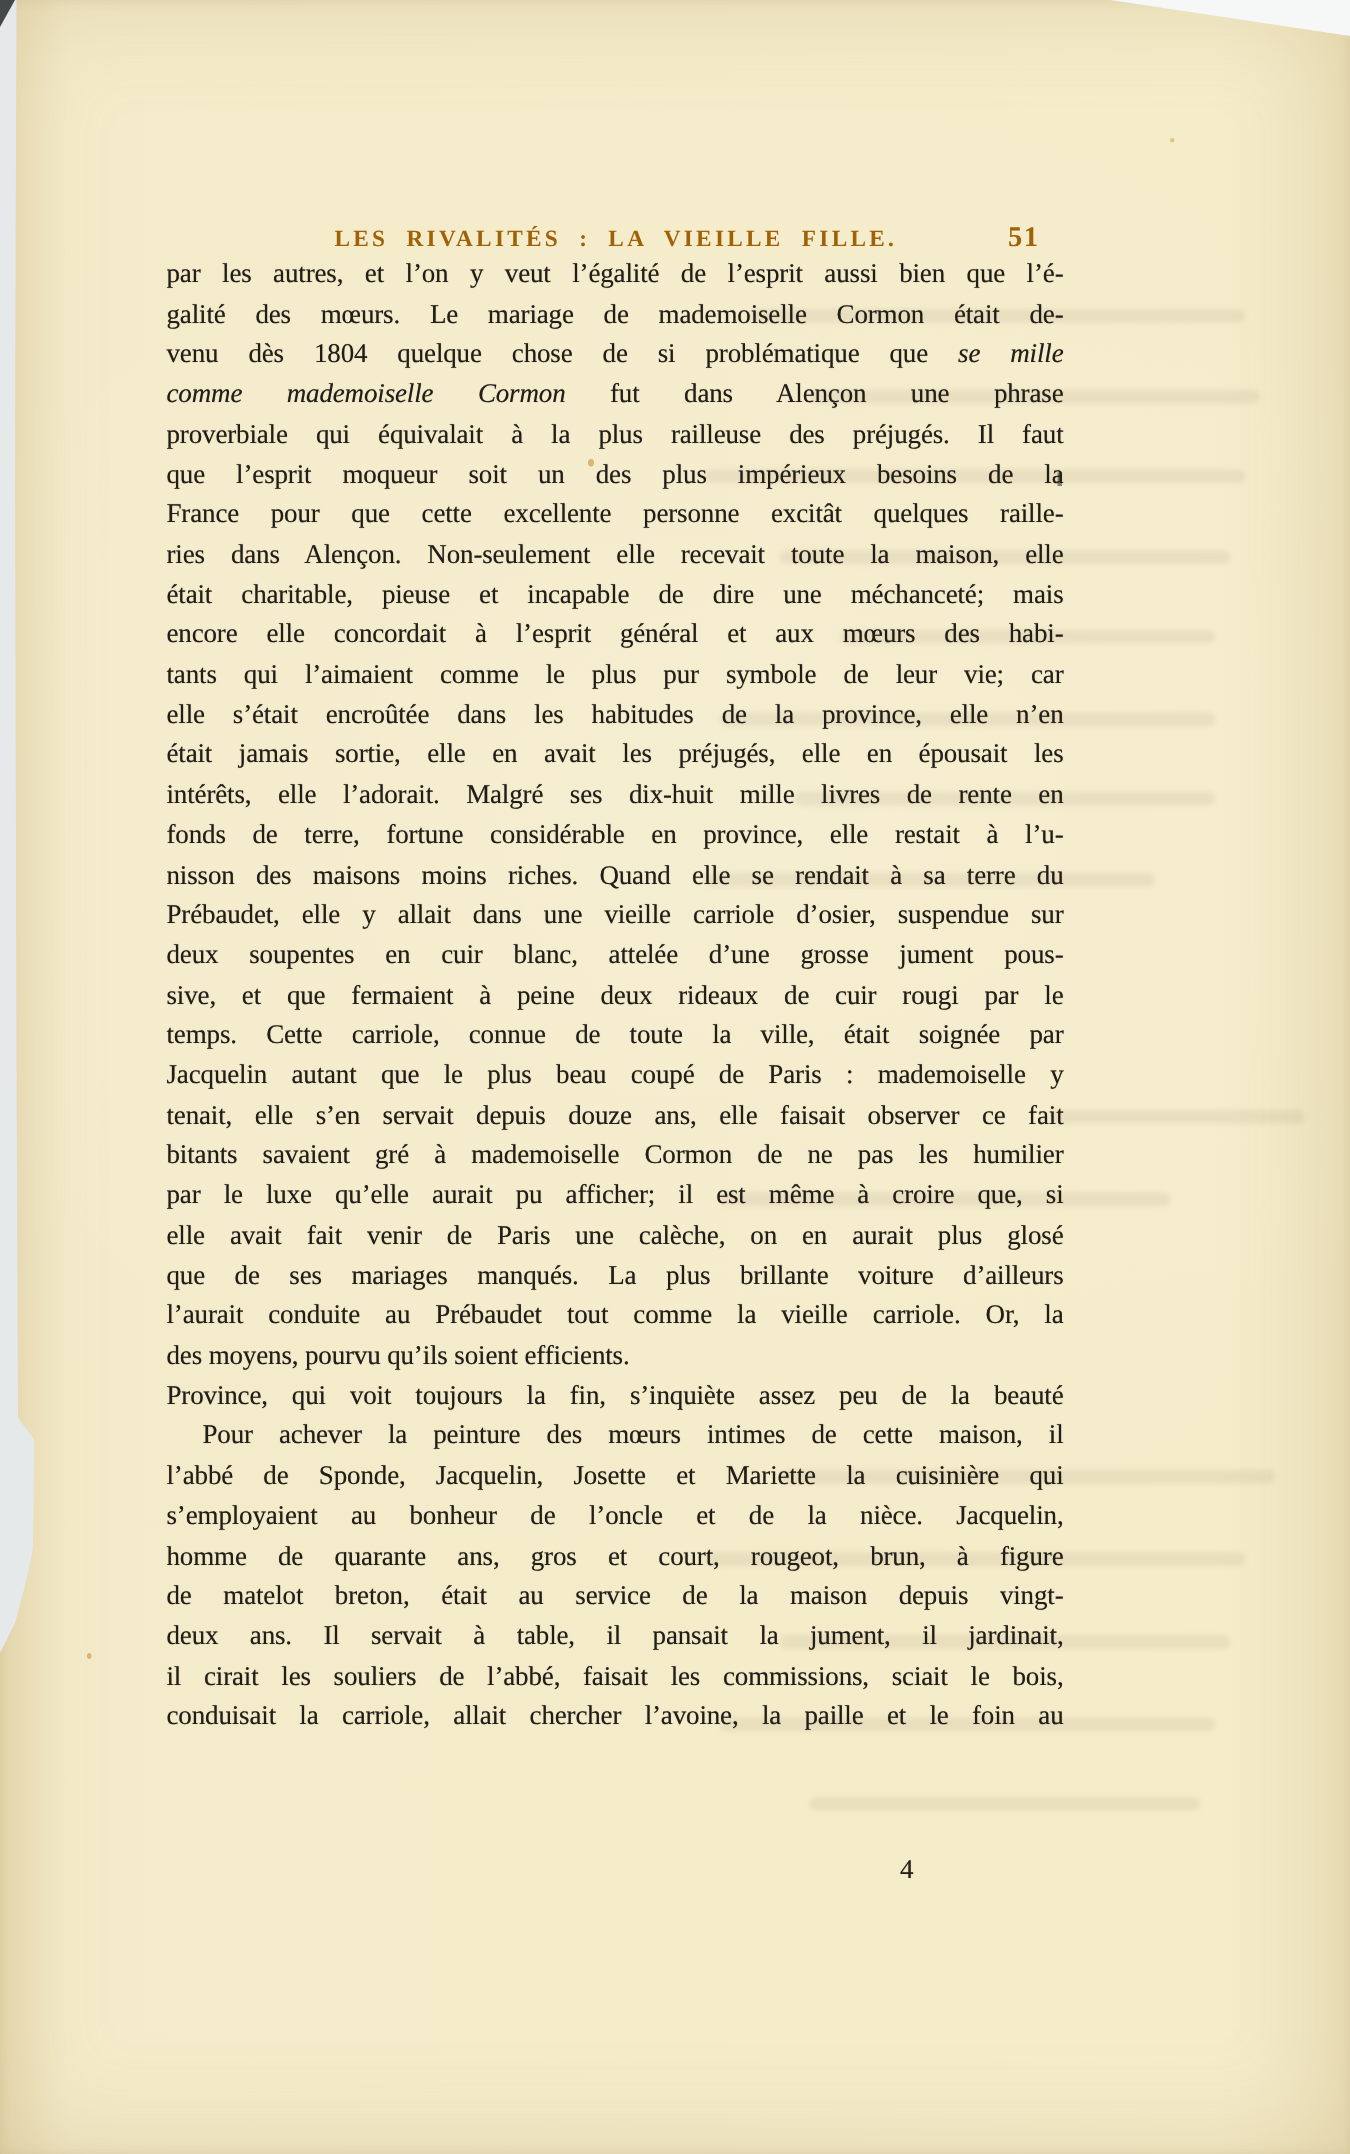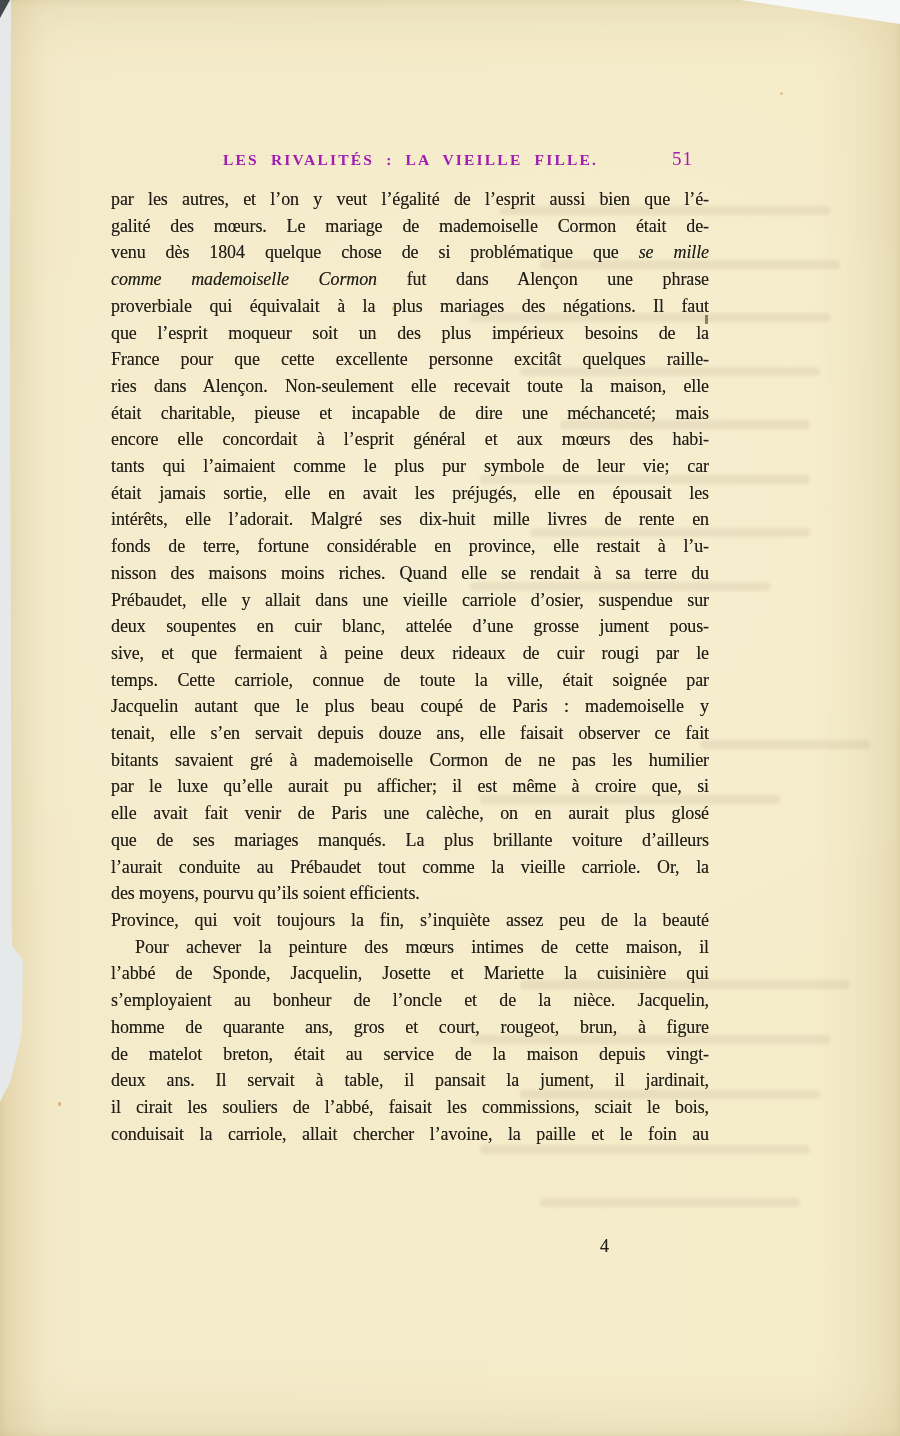--- a/index.html
+++ b/index.html
@@ -14,26 +14,26 @@
          box-shadow: inset 0 0 70px rgba(173,150,95,0.28), inset 0 0 8px rgba(160,140,90,0.18);}
   
   .scan-strip{position:absolute;left:0;top:0;width:26px;height:1110px;background:#e6e9ea;
          clip-path:polygon(0 0,11px 0,10px 300px,11px 700px,12px 945px,23px 960px,22px 1032px,17px 1056px,10px 1082px,0 1102px);
          filter:drop-shadow(1px 0 0 rgba(150,140,110,0.55));}
   .corner-mark{position:absolute;left:0;top:0;width:10px;height:18px;background:#43484b;
          clip-path:polygon(0 0,100% 0,0 100%);}
   .corner-sliver{position:absolute;right:0;top:0;width:160px;height:24px;background:#f6f7f7;
          clip-path:polygon(0 0,100% 0,100% 100%);}
   
-  .rhead{position:absolute;left:111px;top:148px;width:598px;height:30px;color:#a21caf;}
+  .rhead{position:absolute;left:111px;top:148px;width:598px;height:30px;color:#a16207;}
   .rhead .title{position:absolute;left:112px;top:3px;font-weight:bold;font-size:15.5px;
          letter-spacing:2.2px;word-spacing:6px;white-space:nowrap;}
-  .rhead .folio{position:absolute;right:16px;top:0;font-weight:normal;font-size:19px;letter-spacing:1px;}
+  .rhead .folio{position:absolute;right:16px;top:0;font-weight:bold;font-size:19px;letter-spacing:1px;}
   
-  .bodytext{position:absolute;left:111px;top:186px;width:598px;
+  .bodytext{position:absolute;left:111px;top:169px;width:598px;
          font-size:18px;line-height:26.7px;color:#211e18;letter-spacing:-0.1px;
          text-shadow:0 0 0.5px rgba(32,28,22,0.55);}
   .bodytext .line{text-align:justify;text-align-last:justify;}
   .bodytext .line.endpara{text-align-last:left;}
   .bodytext .line.indent{text-indent:24px;}
   .bodytext .it{font-style:italic;}
   
   .sig{position:absolute;left:600px;top:1236px;font-size:18px;color:#262219;
        text-shadow:0 0 0.5px rgba(32,28,22,0.5);}
   
@@ -77,27 +77,28 @@
   <div class="rhead">
     <span class="title">LES RIVALITÉS : LA VIEILLE FILLE.</span>
     <span class="folio">51</span>
   </div>
 
   <div class="bodytext">
       <div class="line"><span>par les autres, et l’on y veut l’égalité de l’esprit aussi bien que l’é-</span></div>
       <div class="line"><span>galité des mœurs. Le mariage de mademoiselle Cormon était de-</span></div>
       <div class="line"><span>venu dès 1804 quelque chose de si problématique que </span><span class="it">se mille</span></div>
       <div class="line"><span class="it">comme mademoiselle Cormon</span><span> fut dans Alençon une phrase</span></div>
-      <div class="line"><span>proverbiale qui équivalait à la plus mariages des négations. Il faut</span></div>
+      <div class="line"><span>proverbiale qui équivalait à la plus railleuse des préjugés. Il faut</span></div>
       <div class="line"><span>que l’esprit moqueur soit un des plus impérieux besoins de la</span></div>
       <div class="line"><span>France pour que cette excellente personne excitât quelques raille-</span></div>
       <div class="line"><span>ries dans Alençon. Non-seulement elle recevait toute la maison, elle</span></div>
       <div class="line"><span>était charitable, pieuse et incapable de dire une méchanceté; mais</span></div>
       <div class="line"><span>encore elle concordait à l’esprit général et aux mœurs des habi-</span></div>
       <div class="line"><span>tants qui l’aimaient comme le plus pur symbole de leur vie; car</span></div>
+      <div class="line"><span>elle s’était encroûtée dans les habitudes de la province, elle n’en</span></div>
       <div class="line"><span>était jamais sortie, elle en avait les préjugés, elle en épousait les</span></div>
       <div class="line"><span>intérêts, elle l’adorait. Malgré ses dix-huit mille livres de rente en</span></div>
       <div class="line"><span>fonds de terre, fortune considérable en province, elle restait à l’u-</span></div>
       <div class="line"><span>nisson des maisons moins riches. Quand elle se rendait à sa terre du</span></div>
       <div class="line"><span>Prébaudet, elle y allait dans une vieille carriole d’osier, suspendue sur</span></div>
       <div class="line"><span>deux soupentes en cuir blanc, attelée d’une grosse jument pous-</span></div>
       <div class="line"><span>sive, et que fermaient à peine deux rideaux de cuir rougi par le</span></div>
       <div class="line"><span>temps. Cette carriole, connue de toute la ville, était soignée par</span></div>
       <div class="line"><span>Jacquelin autant que le plus beau coupé de Paris : mademoiselle y</span></div>
       <div class="line"><span>tenait, elle s’en servait depuis douze ans, elle faisait observer ce fait</span></div>

